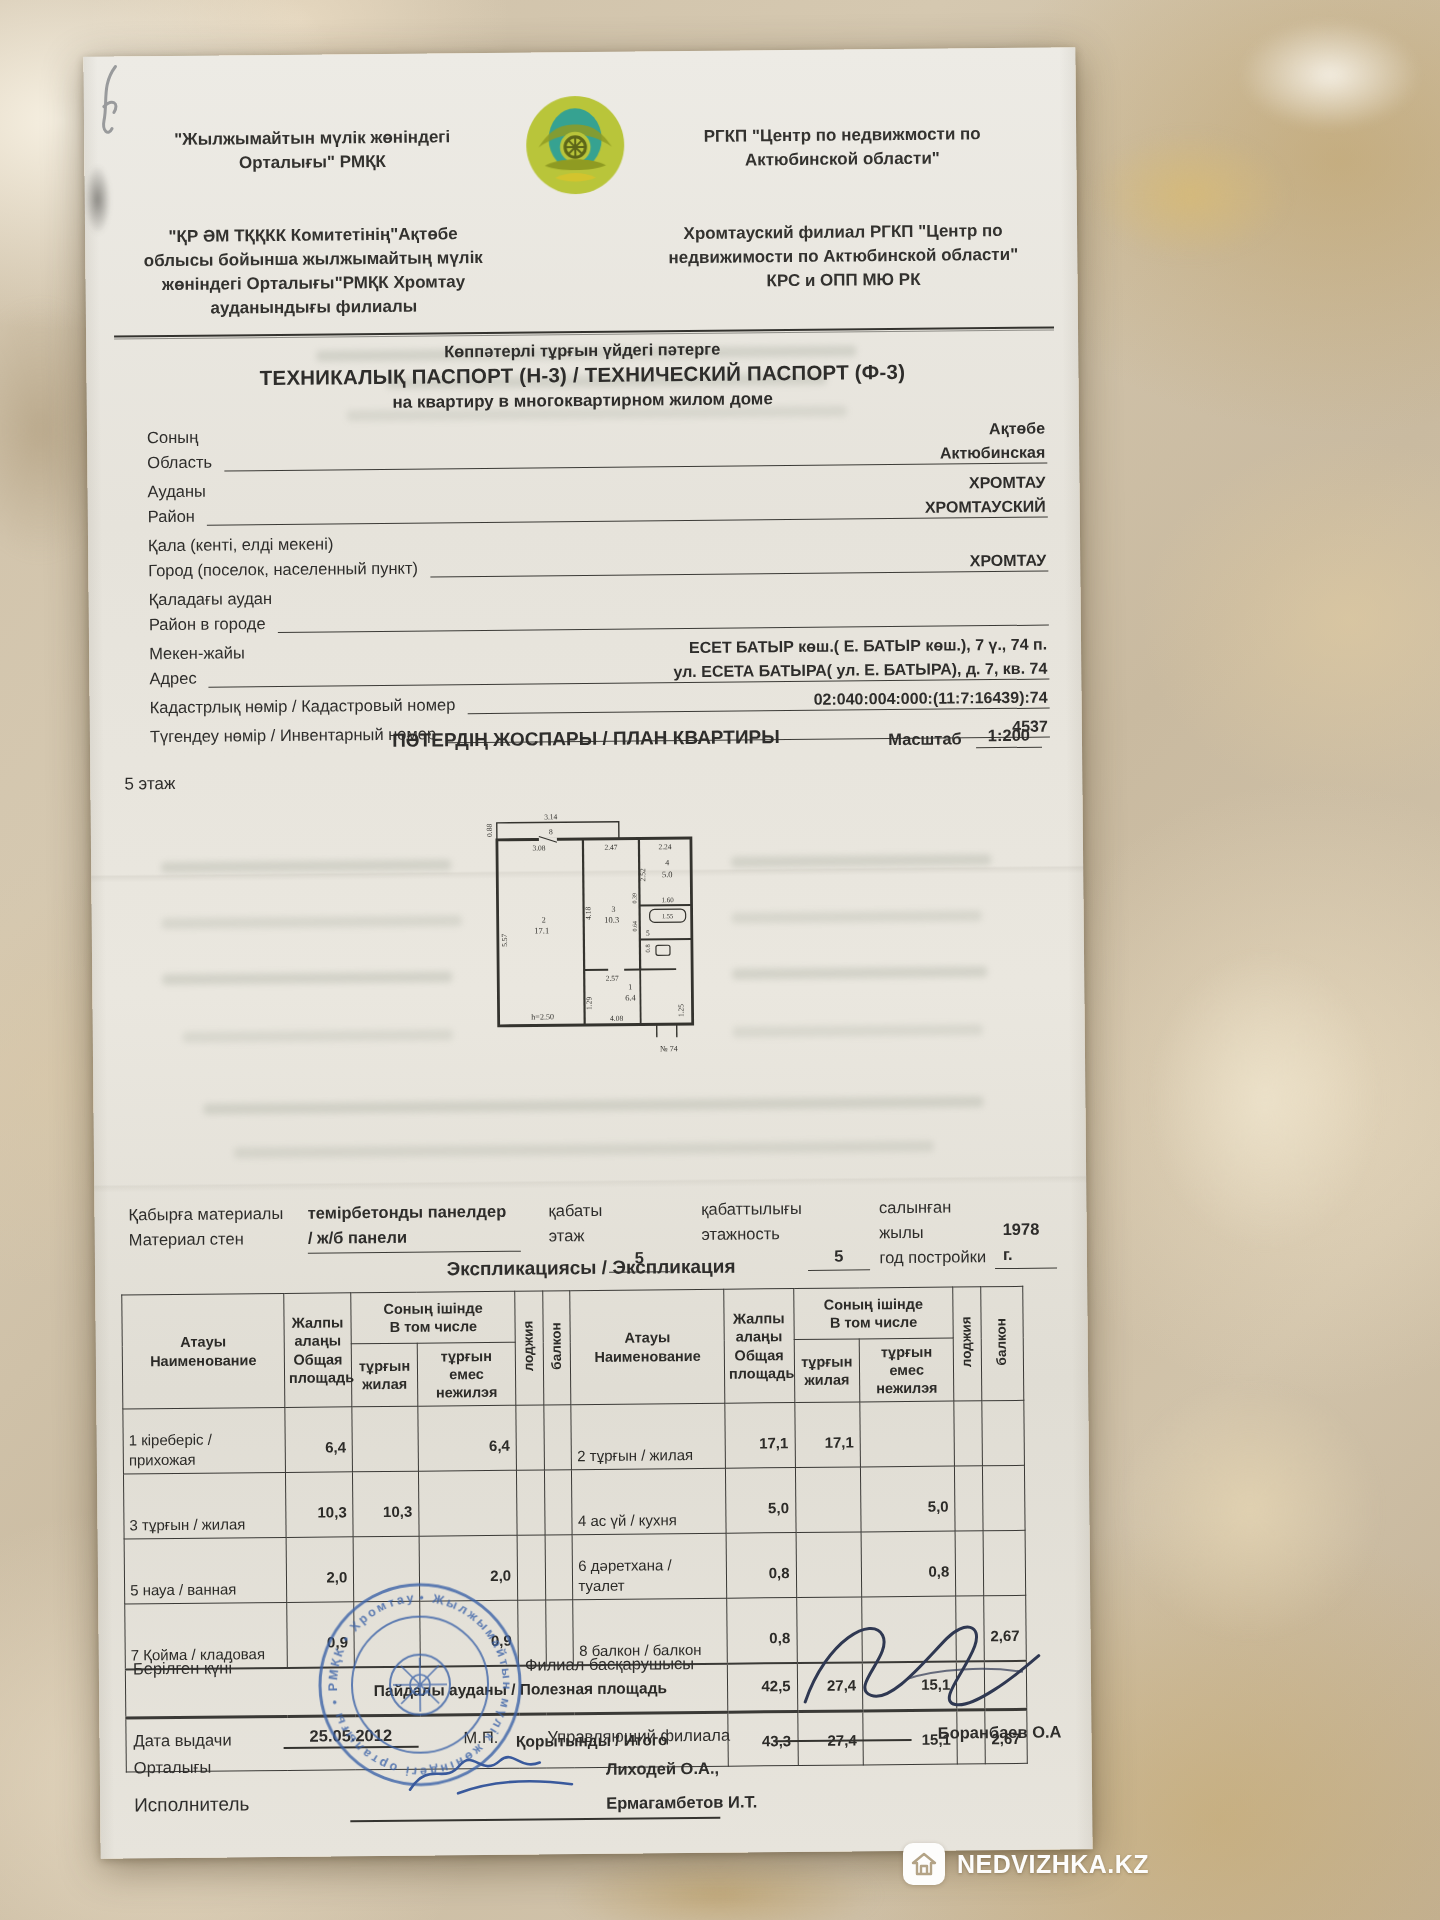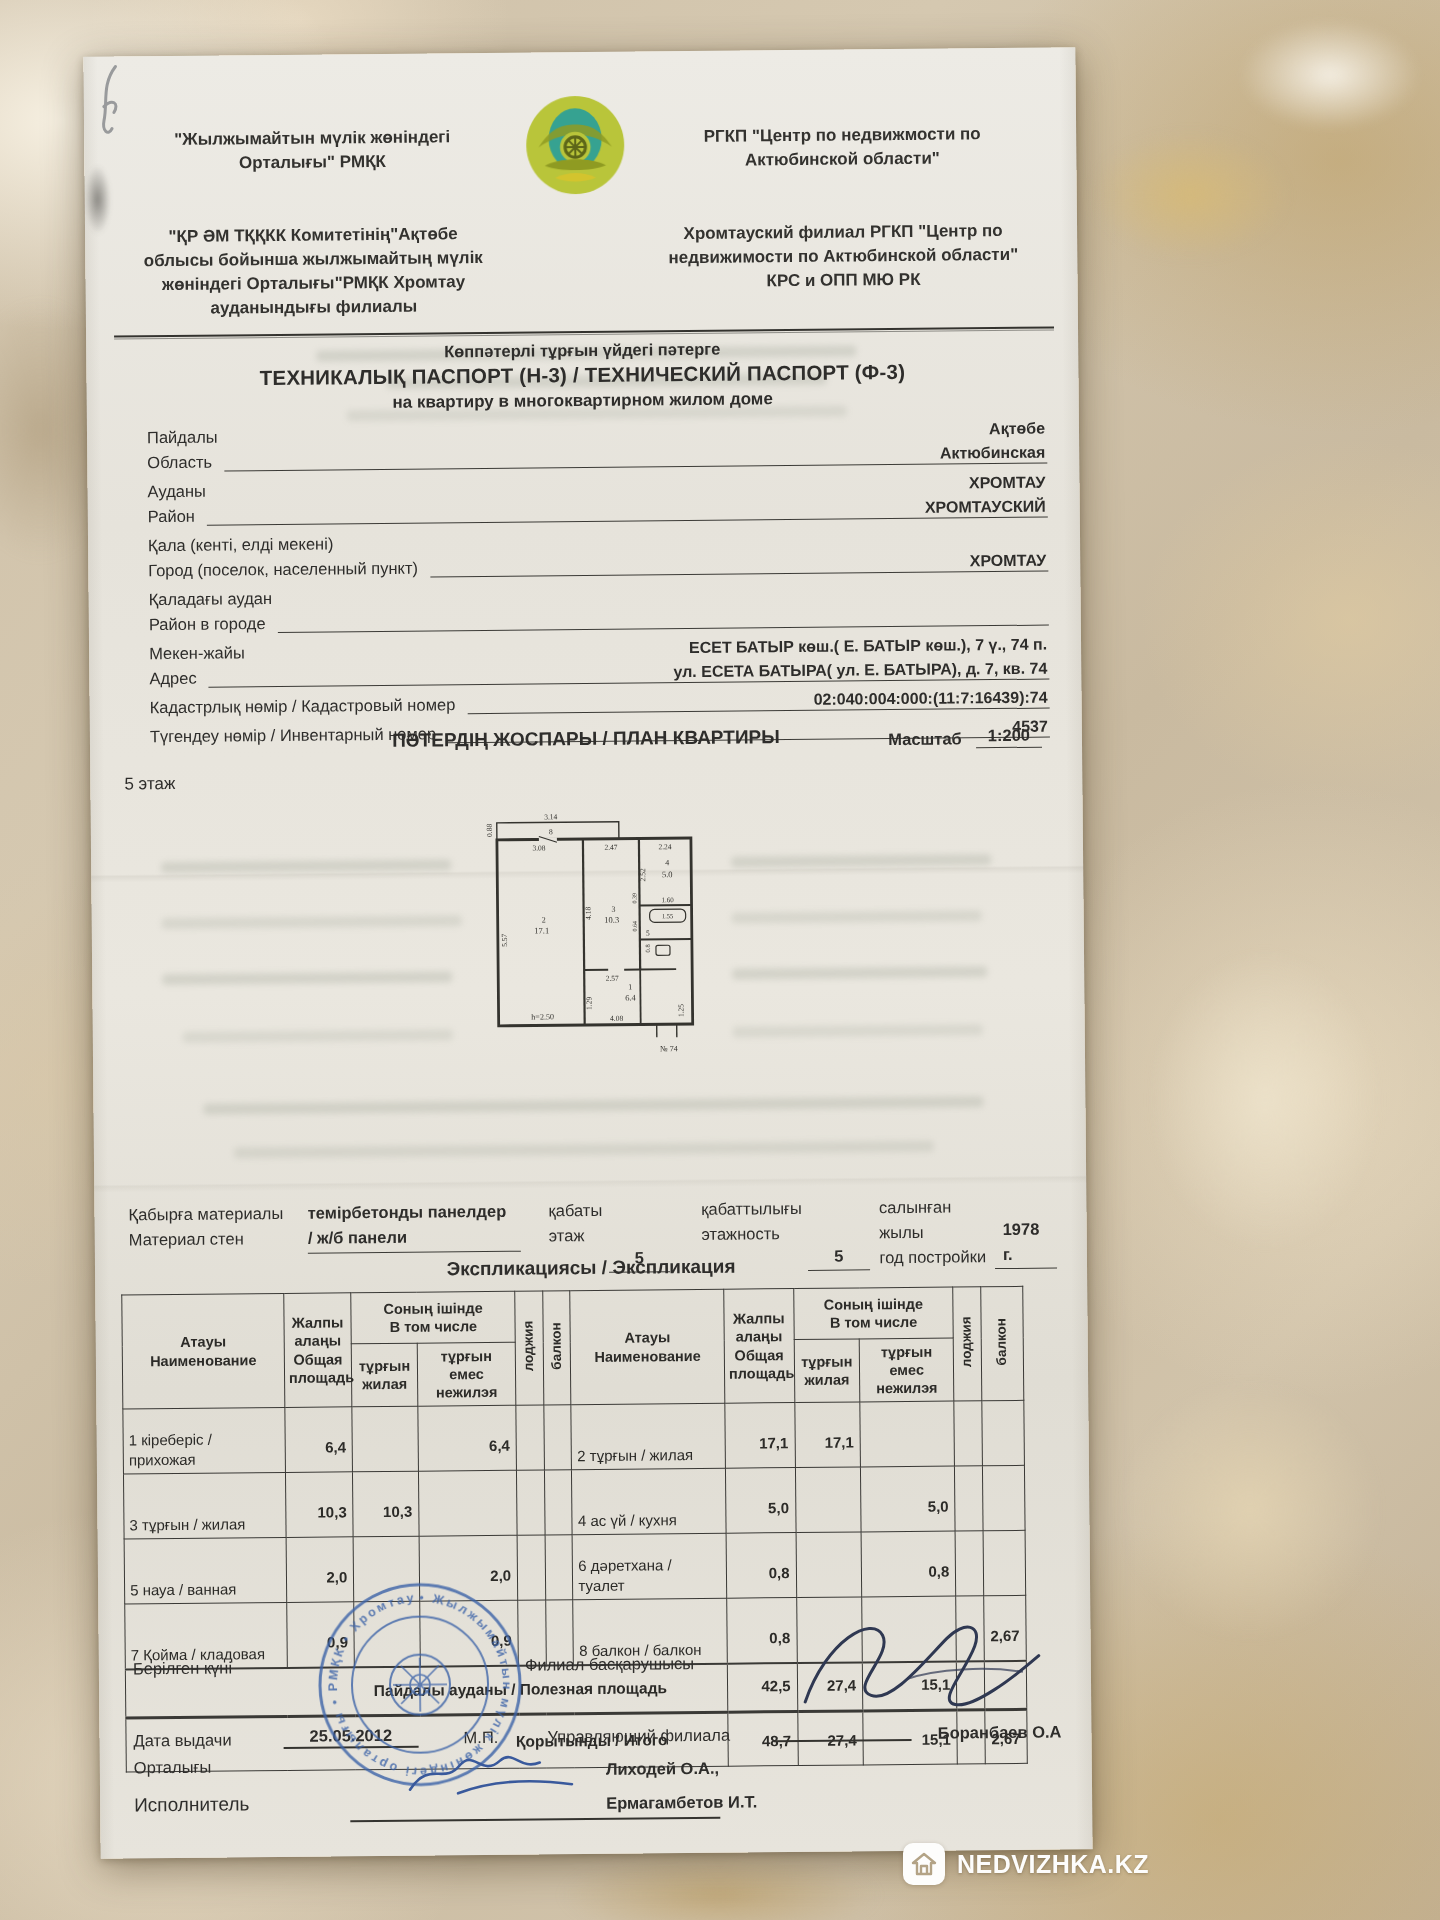--- a/index.html
+++ b/index.html
@@ -196,21 +196,21 @@
 
       <div class="hrule"></div>
 
       <div class="t1">Көппәтерлі тұрғын үйдегі пәтерге</div>
       <div class="t2">ТЕХНИКАЛЫҚ ПАСПОРТ (Н-3) / ТЕХНИЧЕСКИЙ ПАСПОРТ (Ф-3)</div>
       <div class="t3">на квартиру в многоквартирном жилом доме</div>
 
       <div class="fields">
         <div class="fpair">
           <div class="fline">
-              <span class="flabel">Пайдалы</span>
+              <span class="flabel">Соның</span>
               <span class="fval">Ақтөбе</span>
             </div>
           <div class="fline">
               <span class="flabel">Область</span>
               <span class="fval u">Актюбинская</span>
             </div>
         </div>
         <div class="fpair">
           <div class="fline">
               <span class="flabel">Ауданы</span>
@@ -460,21 +460,21 @@
         <tr class="totals">
           <td colspan="7" class="tlabel">Пайдалы ауданы / Полезная площадь</td>
           <td class="num">42,5</td>
           <td class="num">27,4</td>
           <td class="num">15,1</td>
           <td class="num"></td>
           <td class="num"></td>
         </tr>
         <tr class="grand">
           <td colspan="7" class="tlabel">Қорытынды / Итого</td>
-          <td class="num">48,7</td>
+          <td class="num">43,3</td>
           <td class="num">27,4</td>
           <td class="num">15,1</td>
           <td class="num"></td>
           <td class="num">2,67</td>
         </tr>
       </tbody>
         </table>
 
       <div class="foot">
         <div class="frow fr1">

